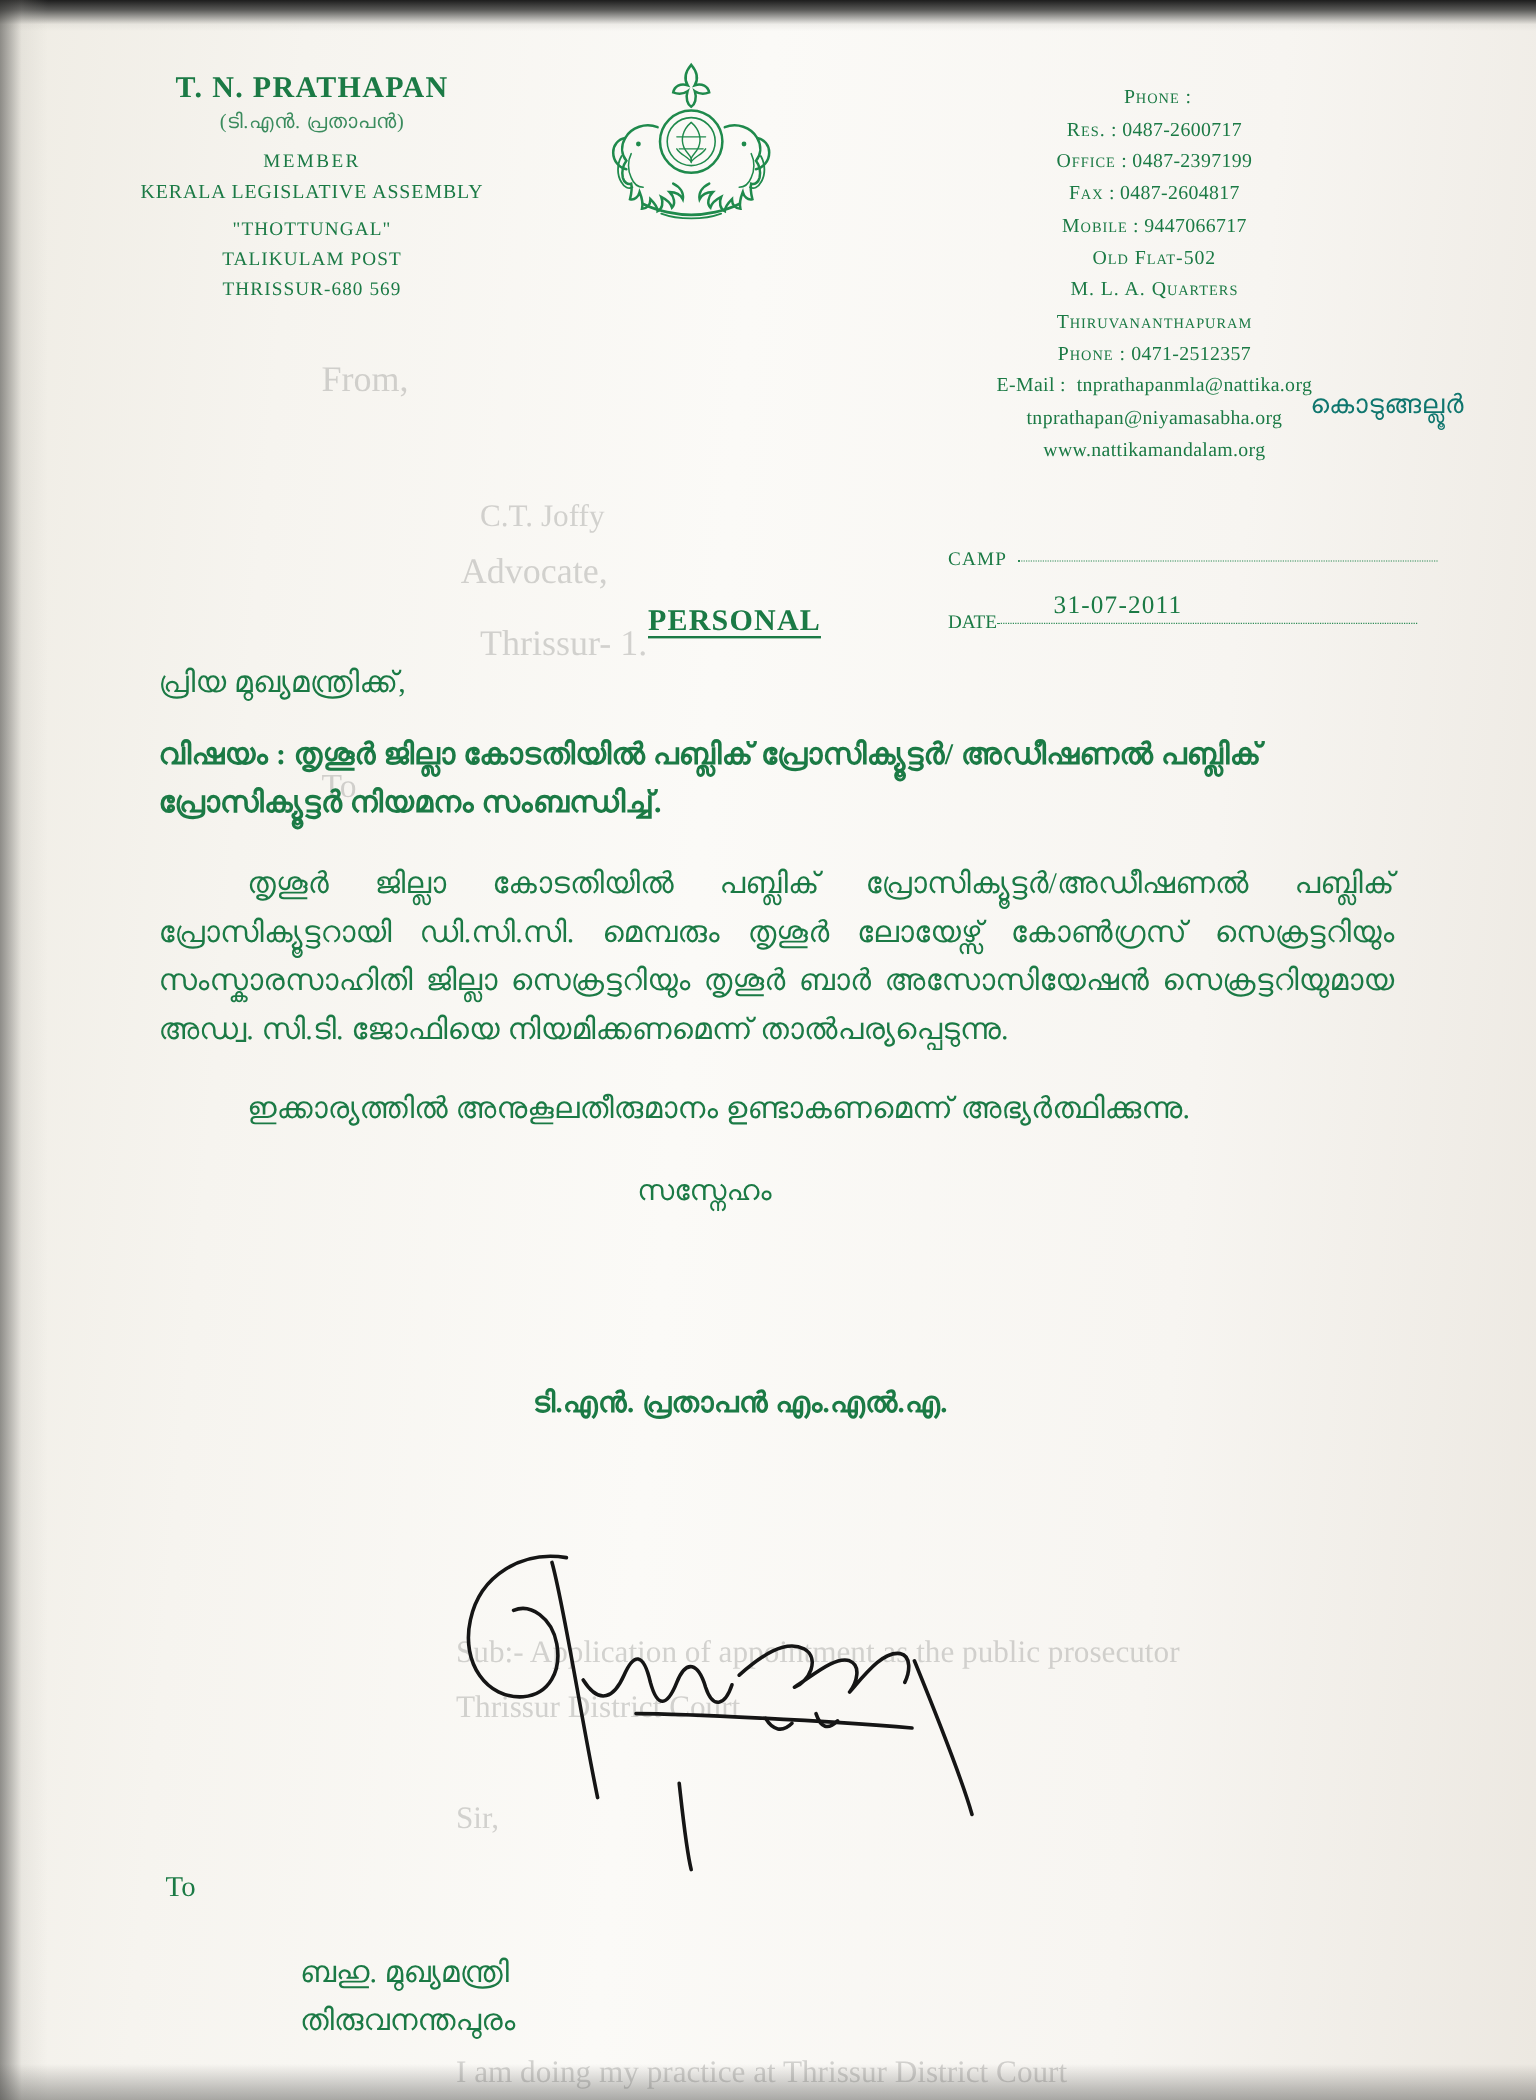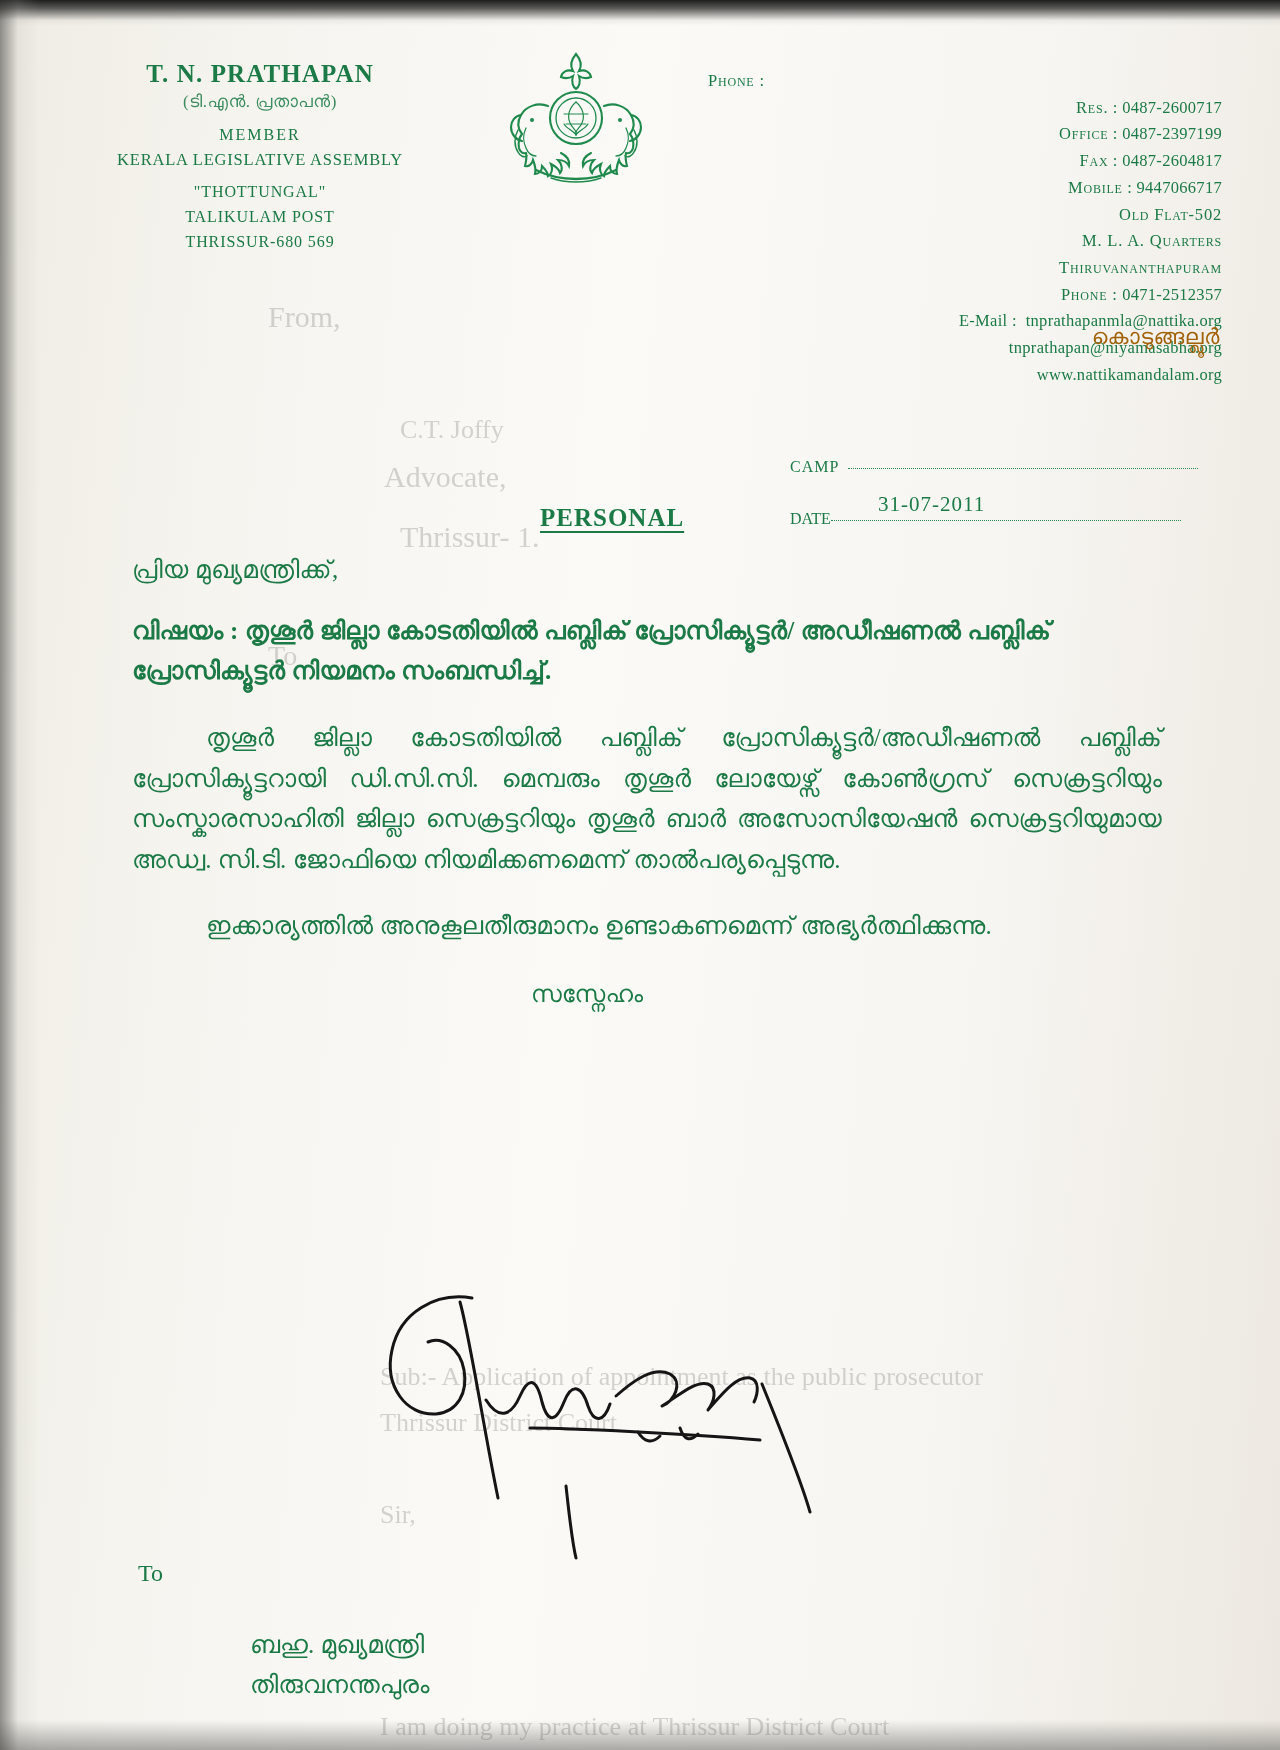--- a/index.html
+++ b/index.html
@@ -114,29 +114,29 @@
     text-align: right;
     color: #1b7a45;
     font-size: 16.5px;
     line-height: 1.62;
     letter-spacing: 0.3px;
   }
   .lh-right .k {
     font-variant: small-caps;
     letter-spacing: 0.8px;
   }
-  .lh-right .row { white-space: nowrap; }
+  .lh-right .row { white-space: nowrap; text-align: center; }
   .lh-phone-label { text-align: left; padding-left: 6px; }
 
   .camp-place {
     position: absolute;
     right: 60px;
     top: 324px;
     font-size: 22px;
-    color: #a16207;
+    color: #0f766e;
     letter-spacing: 0.5px;
   }
 
   
   .personal {
     position: absolute;
     left: 540px;
     top: 504px;
     font-size: 25px;
     font-weight: bold;
@@ -342,20 +342,21 @@
     <span class="lbl">DATE</span><span class="dots"></span>
   </div>
   <div class="date-val">31-07-2011</div>
 
   <div class="body-wrap">
     <div class="salutation">പ്രിയ മുഖ്യമന്ത്രിക്ക്,</div>
     <div class="subject">വിഷയം : തൃശൂർ ജില്ലാ കോടതിയിൽ പബ്ലിക് പ്രോസിക്യൂട്ടർ/ അഡീഷണൽ പബ്ലിക് പ്രോസിക്യൂട്ടർ നിയമനം സംബന്ധിച്ച്.</div>
     <p class="para">തൃശൂർ ജില്ലാ കോടതിയിൽ പബ്ലിക് പ്രോസിക്യൂട്ടർ/അഡീഷണൽ പബ്ലിക് പ്രോസിക്യൂട്ടറായി ഡി.സി.സി. മെമ്പരും തൃശൂർ ലോയേഴ്സ് കോൺഗ്രസ് സെക്രട്ടറിയും സംസ്കാരസാഹിതി ജില്ലാ സെക്രട്ടറിയും തൃശൂർ ബാർ അസോസിയേഷൻ സെക്രട്ടറിയുമായ അഡ്വ. സി.ടി. ജോഫിയെ നിയമിക്കണമെന്ന് താൽപര്യപ്പെടുന്നു.</p>
     <p class="para p3">ഇക്കാര്യത്തിൽ അനുകൂലതീരുമാനം ഉണ്ടാകണമെന്ന് അഭ്യർത്ഥിക്കുന്നു.</p>
     <div class="closing">സസ്നേഹം</div>
+    <div class="sign-name">ടി.എൻ. പ്രതാപൻ എം.എൽ.എ.</div>
   </div>
 
   <div class="signature">
     <svg viewBox="0 0 560 280" width="560" height="280" aria-hidden="true">
       <g fill="none" stroke="#151515" stroke-width="3" stroke-linecap="round" stroke-linejoin="round">
         <path d="M92 18 c-36 -6 -72 14 -80 52 c-8 36 14 66 44 64 c22 -2 32 -22 28 -44 c-4 -22 -22 -34 -36 -28"></path>
         <path d="M80 22 c10 36 24 128 38 196"></path>
         <path d="M106 120 c14 22 26 14 34 -4 c8 -18 16 -20 22 6 c6 22 14 20 22 0 c8 -20 18 -16 24 4 c6 18 16 16 22 -2"></path>
         <path d="M236 116 c18 -16 38 -30 54 -22 c14 8 4 28 -8 32 c16 -10 34 -26 46 -22 c10 4 6 18 0 26 c14 -16 28 -34 42 -32 c10 2 8 16 4 24"></path>
         <path d="M258 152 c6 10 14 12 22 4"></path>

